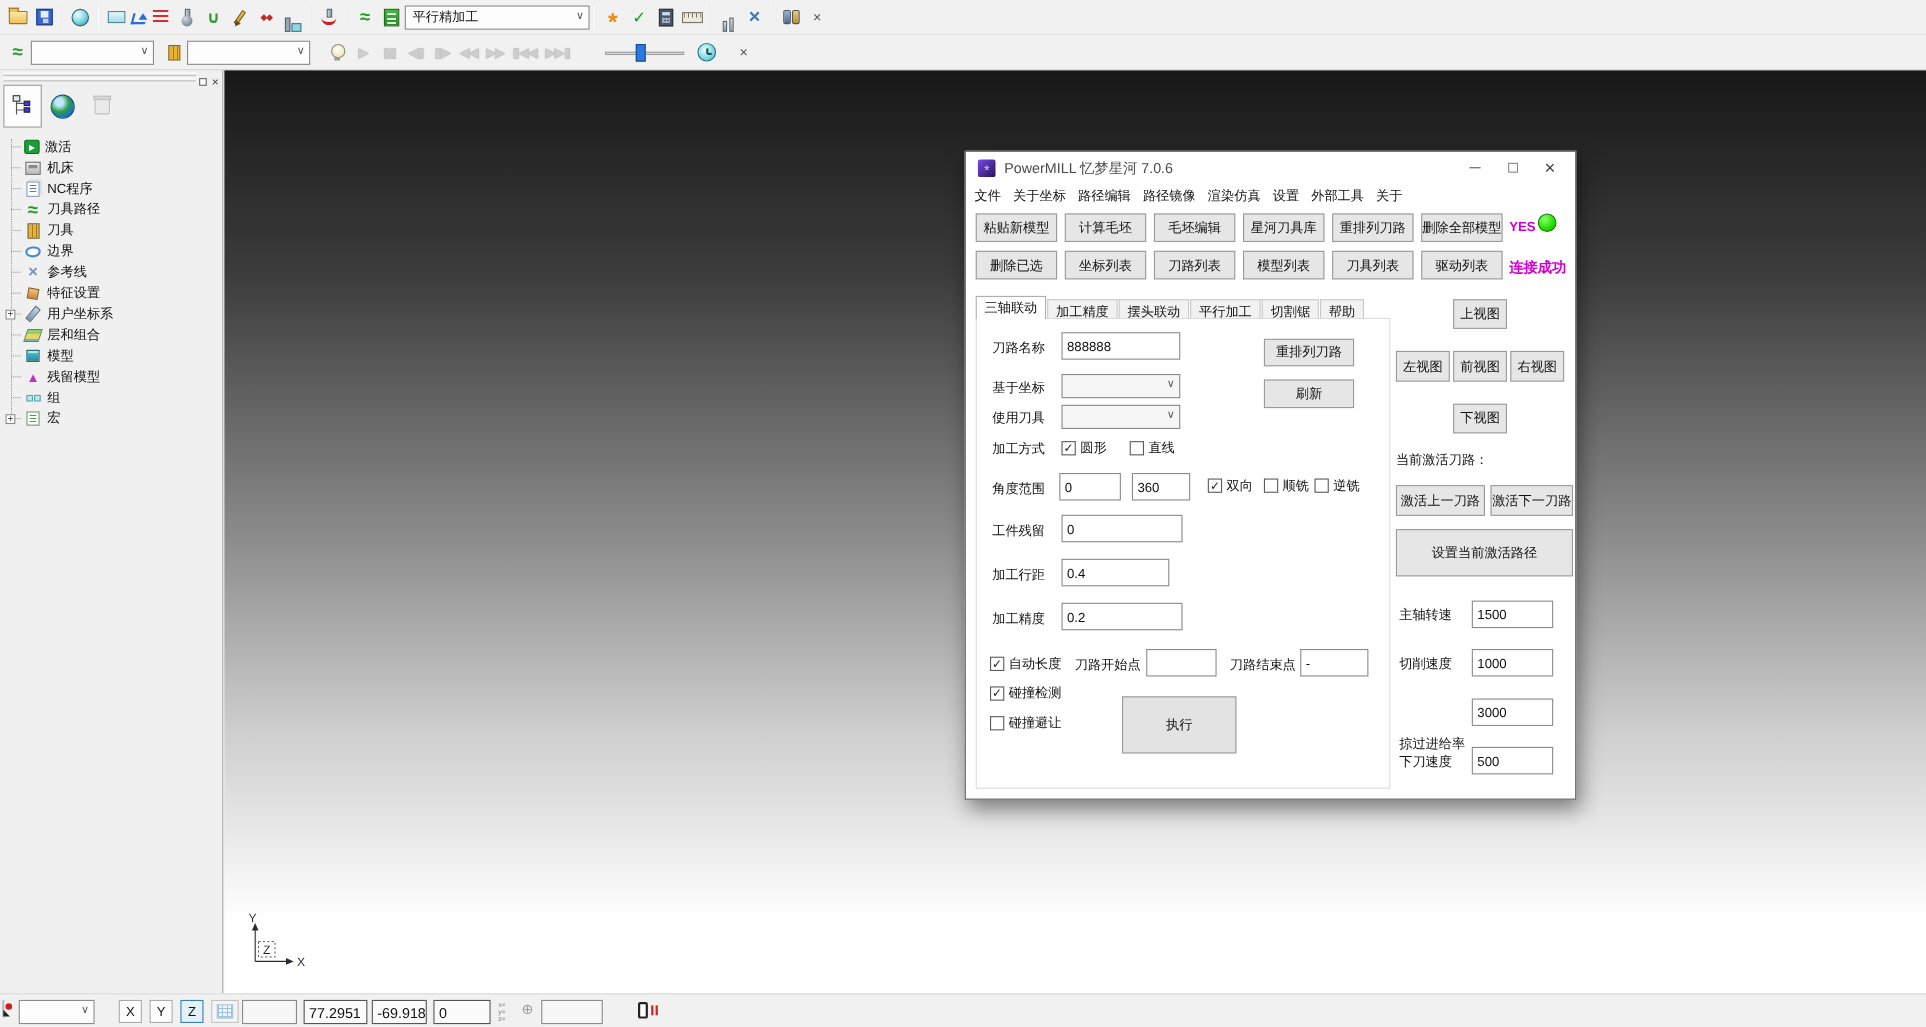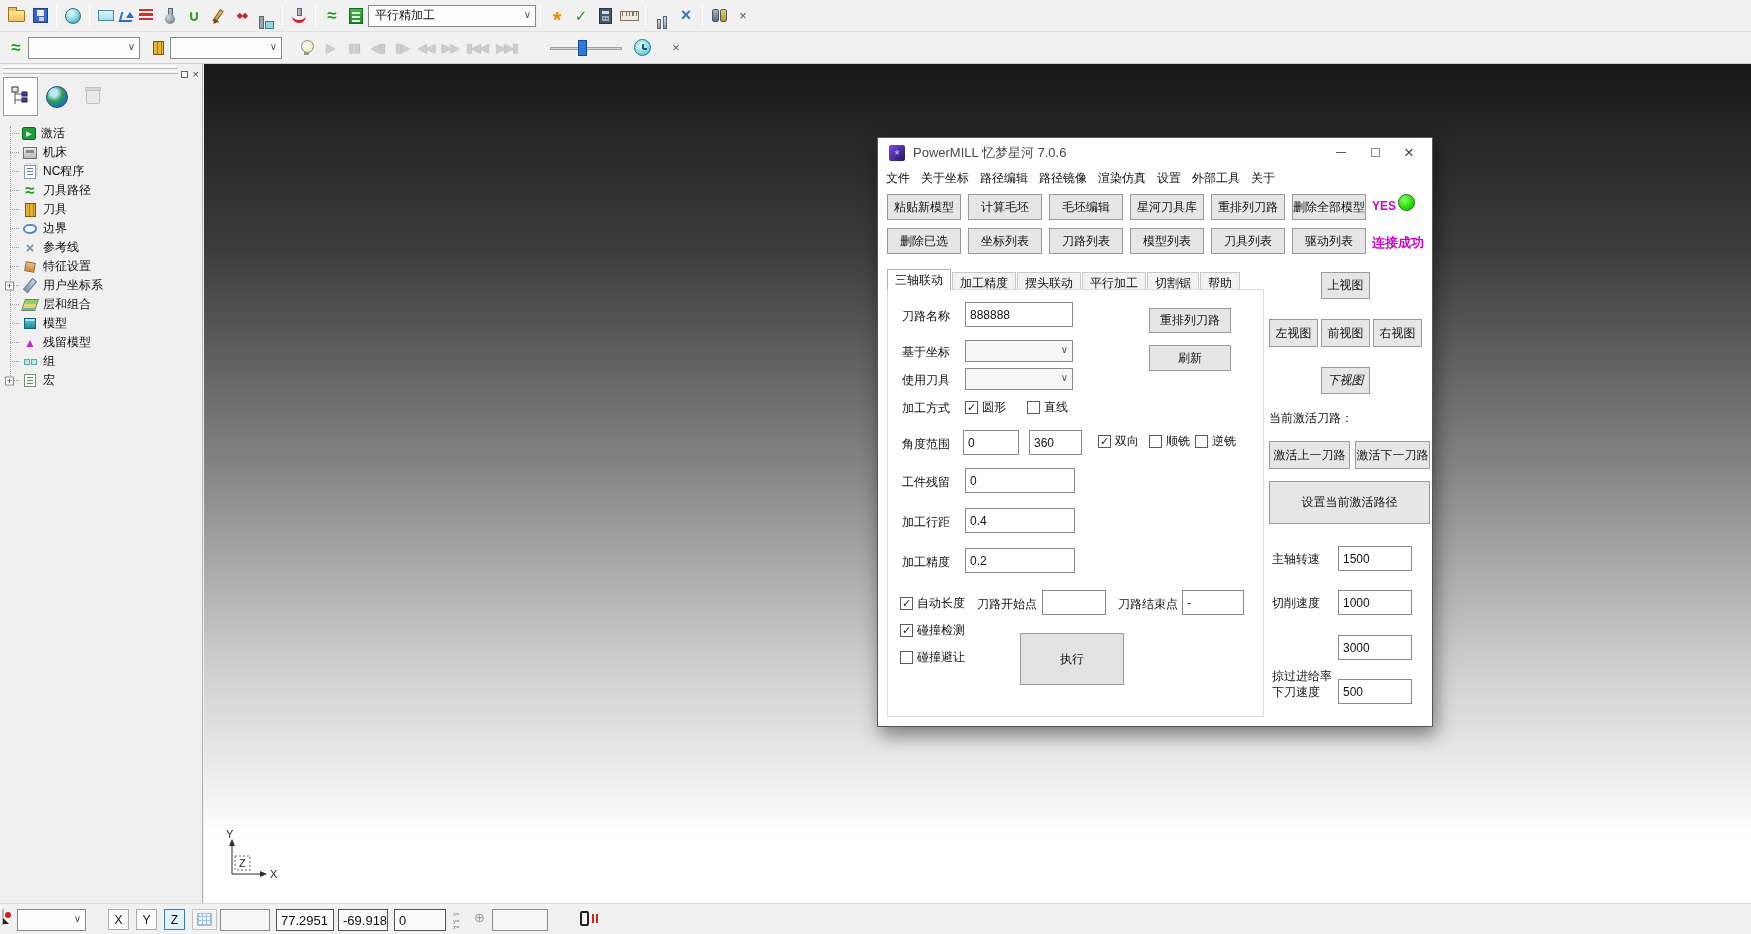--- a/index.html
+++ b/index.html
@@ -496,21 +496,21 @@
       </span>
     <span class="cbrow" style="left:307px;top:143px;">
         <span class="chk"></span>
         <span>逆铣</span>
       </span>
 
     <span class="flabel" style="left:14px;top:184px;">工件残留</span>
     <input class="tin" style="left: 77px; top: 178px; width: 110px;" value="0">
 
     <span class="flabel" style="left:14px;top:224px;">加工行距</span>
-    <input class="tin" style="left: 77px; top: 218px; width: 110px;" value="0.4">
+    <input class="tin" style="left: 77px; top: 218px; width: 98px;" value="0.4">
 
     <span class="flabel" style="left:14px;top:264px;">加工精度</span>
     <input class="tin" style="left: 77px; top: 258px; width: 110px;" value="0.2">
 
     <span class="cbrow" style="left:12px;top:305px;">
         <span class="chk on"></span>
         <span>自动长度</span>
       </span>
     <span class="flabel" style="left:89px;top:306px;">刀路开始点</span>
     <input class="tin" style="left: 154px; top: 300px; width: 64px;" value="">
@@ -525,21 +525,21 @@
         <span class="chk"></span>
         <span>碰撞避让</span>
       </span>
     <button class="dbtn exec">执行</button>
   </div>
 
   <button class="dbtn rbtn" style="left:443px;top:134px;width:49px;height:27px;">上视图</button>
   <button class="dbtn rbtn" style="left:391px;top:181px;width:49px;height:28px;">左视图</button>
   <button class="dbtn rbtn" style="left:443px;top:181px;width:49px;height:28px;">前视图</button>
   <button class="dbtn rbtn" style="left:495px;top:181px;width:49px;height:28px;">右视图</button>
-  <button class="dbtn rbtn" style="left:443px;top:229px;width:49px;height:27px;font-style:italic;">下视图</button>
+  <button class="dbtn rbtn" style="left:443px;top:229px;width:49px;height:27px;">下视图</button>
 
   <span class="flabel" style="left:391px;top:272px;">当前激活刀路：</span>
   <button class="dbtn rbtn" style="left:391px;top:303px;width:81px;height:28px;">激活上一刀路</button>
   <button class="dbtn rbtn" style="left:477px;top:303px;width:75px;height:28px;">激活下一刀路</button>
   <button class="dbtn rbtn" style="left:391px;top:343px;width:161px;height:43px;">设置当前激活路径</button>
 
   <span class="flabel" style="left:394px;top:413px;">主轴转速</span>
   <input class="tin" style="left: 460px; top: 408px; width: 74px;" value="1500">
   <span class="flabel" style="left:394px;top:457px;">切削速度</span>
   <input class="tin" style="left: 460px; top: 452px; width: 74px;" value="1000">

